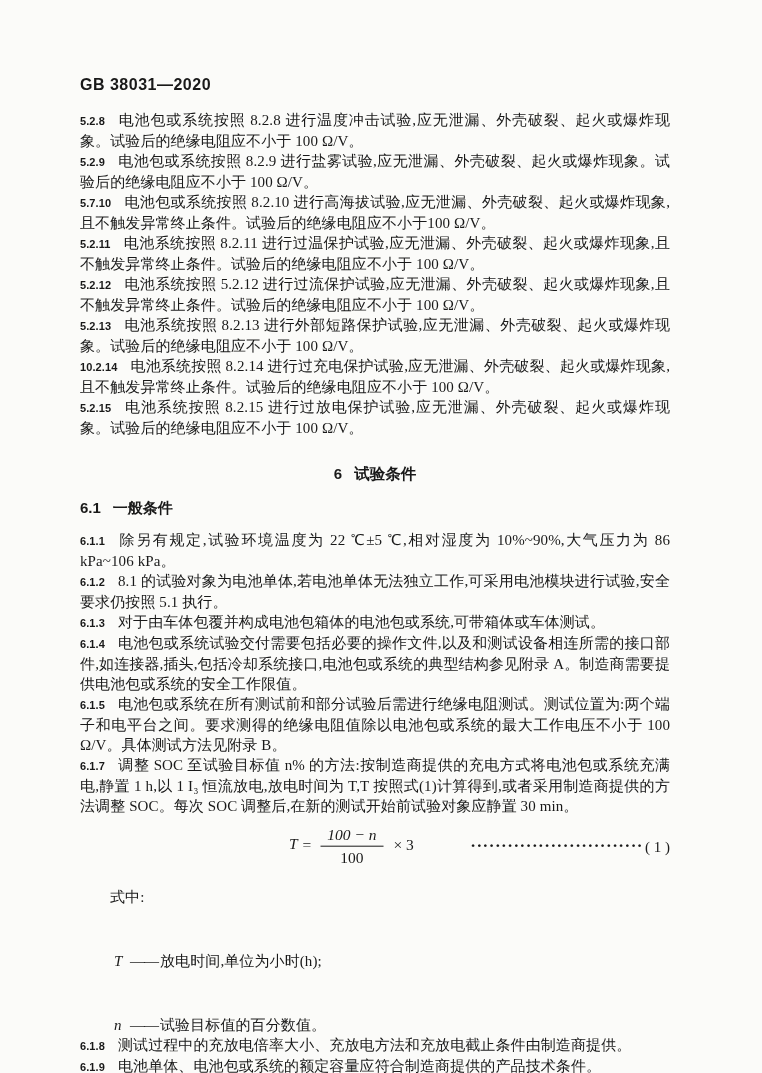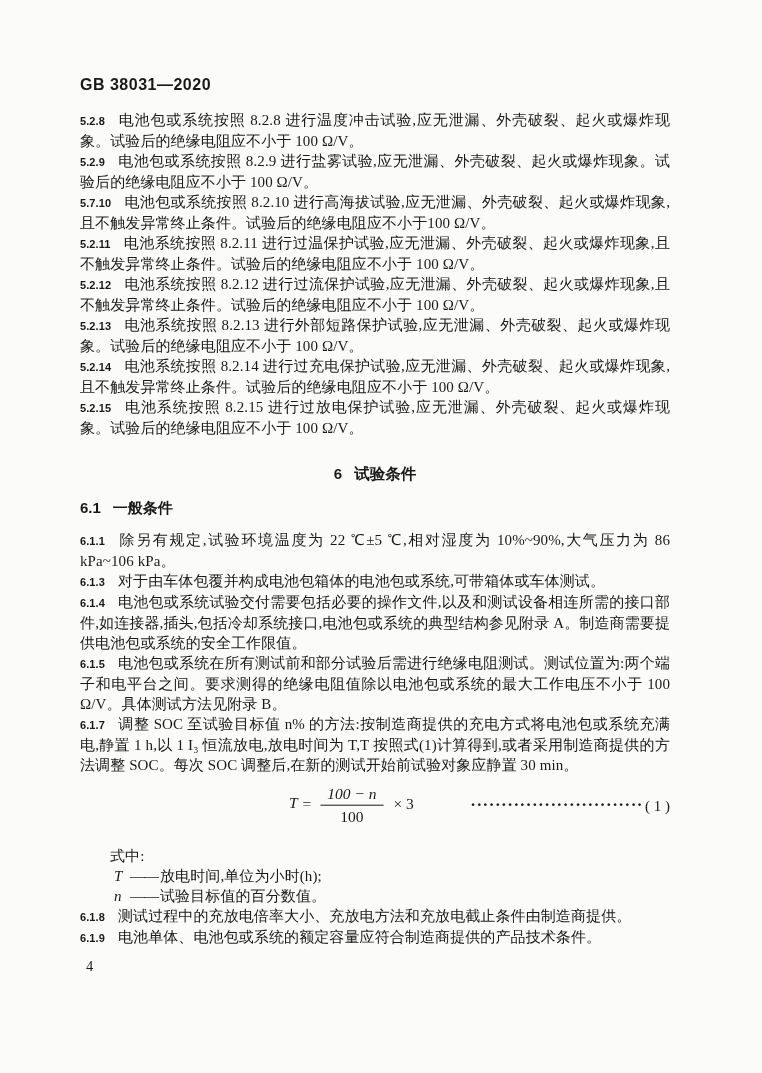--- a/index.html
+++ b/index.html
@@ -88,50 +88,51 @@
     font-size: 15px;
   }
   .eq-dots {
     font-weight: 700;
     letter-spacing: 0.5px;
     font-size: 17px;
     vertical-align: 1px;
   }
   .eq-no { margin-left: 2px; }
   .where-label { padding-left: 30px; margin-top: 15px; }
-  .where-item { padding-left: 34px; }
+  .where-item { padding-left: 34px; margin-top: 44px; }
   .where-item .where-sym { display: inline-block; min-width: 16px; }
   .where-dash { letter-spacing: -1px; margin-right: 2px; }
   .page-number {
     font-size: 14.5px;
     margin: 10px 0 0 6px;
     font-family: "Liberation Serif", serif;
   }
 </style>
 </head>
 <body>
 
 <div class="page">
 
   <div class="doc-header">GB 38031—2020</div>
 
   <p class="clause"><span class="cnum">5.2.8</span><span>电池包或系统按照 8.2.8 进行温度冲击试验,应无泄漏、外壳破裂、起火或爆炸现象。试验后的绝缘电阻应不小于 100 Ω/V。</span></p>
   <p class="clause"><span class="cnum">5.2.9</span><span>电池包或系统按照 8.2.9 进行盐雾试验,应无泄漏、外壳破裂、起火或爆炸现象。试验后的绝缘电阻应不小于 100 Ω/V。</span></p>
   <p class="clause"><span class="cnum">5.7.10</span><span>电池包或系统按照 8.2.10 进行高海拔试验,应无泄漏、外壳破裂、起火或爆炸现象,且不触发异常终止条件。试验后的绝缘电阻应不小于100 Ω/V。</span></p>
   <p class="clause"><span class="cnum">5.2.11</span><span>电池系统按照 8.2.11 进行过温保护试验,应无泄漏、外壳破裂、起火或爆炸现象,且不触发异常终止条件。试验后的绝缘电阻应不小于 100 Ω/V。</span></p>
-  <p class="clause"><span class="cnum">5.2.12</span><span>电池系统按照 8.2.12 进行过流保护试验,应无泄漏、外壳破裂、起火或爆炸现象,且不触发异常终止条件。试验后的绝缘电阻应不小于 100 Ω/V。</span></p>
+  <p class="clause"><span class="cnum">5.2.12</span><span>电池系统按照 5.2.12 进行过流保护试验,应无泄漏、外壳破裂、起火或爆炸现象,且不触发异常终止条件。试验后的绝缘电阻应不小于 100 Ω/V。</span></p>
   <p class="clause"><span class="cnum">5.2.13</span><span>电池系统按照 8.2.13 进行外部短路保护试验,应无泄漏、外壳破裂、起火或爆炸现象。试验后的绝缘电阻应不小于 100 Ω/V。</span></p>
-  <p class="clause"><span class="cnum">5.2.14</span><span>电池系统按照 8.2.14 进行过充电保护试验,应无泄漏、外壳破裂、起火或爆炸现象,且不触发异常终止条件。试验后的绝缘电阻应不小于 100 Ω/V。</span></p>
+  <p class="clause"><span class="cnum">10.2.14</span><span>电池系统按照 8.2.14 进行过充电保护试验,应无泄漏、外壳破裂、起火或爆炸现象,且不触发异常终止条件。试验后的绝缘电阻应不小于 100 Ω/V。</span></p>
   <p class="clause"><span class="cnum">5.2.15</span><span>电池系统按照 8.2.15 进行过放电保护试验,应无泄漏、外壳破裂、起火或爆炸现象。试验后的绝缘电阻应不小于 100 Ω/V。</span></p>
 
   <div class="h-chapter"><span class="cnum">6</span><span>试验条件</span></div>
 
   <div class="h-sub"><span class="cnum">6.1</span><span>一般条件</span></div>
 
   <p class="clause"><span class="cnum">6.1.1</span><span>除另有规定,试验环境温度为 22 ℃±5 ℃,相对湿度为 10%~90%,大气压力为 86 kPa~106 kPa。</span></p>
+  <p class="clause"><span class="cnum">6.1.2</span><span>8.1 的试验对象为电池单体,若电池单体无法独立工作,可采用电池模块进行试验,安全要求仍按照 5.1 执行。</span></p>
   <p class="clause"><span class="cnum">6.1.3</span><span>对于由车体包覆并构成电池包箱体的电池包或系统,可带箱体或车体测试。</span></p>
   <p class="clause"><span class="cnum">6.1.4</span><span>电池包或系统试验交付需要包括必要的操作文件,以及和测试设备相连所需的接口部件,如连接器,插头,包括冷却系统接口,电池包或系统的典型结构参见附录 A。制造商需要提供电池包或系统的安全工作限值。</span></p>
   <p class="clause"><span class="cnum">6.1.5</span><span>电池包或系统在所有测试前和部分试验后需进行绝缘电阻测试。测试位置为:两个端子和电平台之间。要求测得的绝缘电阻值除以电池包或系统的最大工作电压不小于 100 Ω/V。具体测试方法见附录 B。</span></p>
   <p class="clause"><span class="cnum">6.1.7</span><span>调整 SOC 至试验目标值 n% 的方法:按制造商提供的充电方式将电池包或系统充满电,静置 1 h,以 1 I₃ 恒流放电,放电时间为 T,T 按照式(1)计算得到,或者采用制造商提供的方法调整 SOC。每次 SOC 调整后,在新的测试开始前试验对象应静置 30 min。</span></p>
 
   <div class="eq-row">
     <span class="eq-body">
       <span class="eq-var">T</span><span class="eq-equals">=</span><span class="frac"><span class="fnum var">100 − n</span><span class="fden">100</span></span><span class="eq-times">× 3</span>
     </span>
     <span class="eq-tail">

